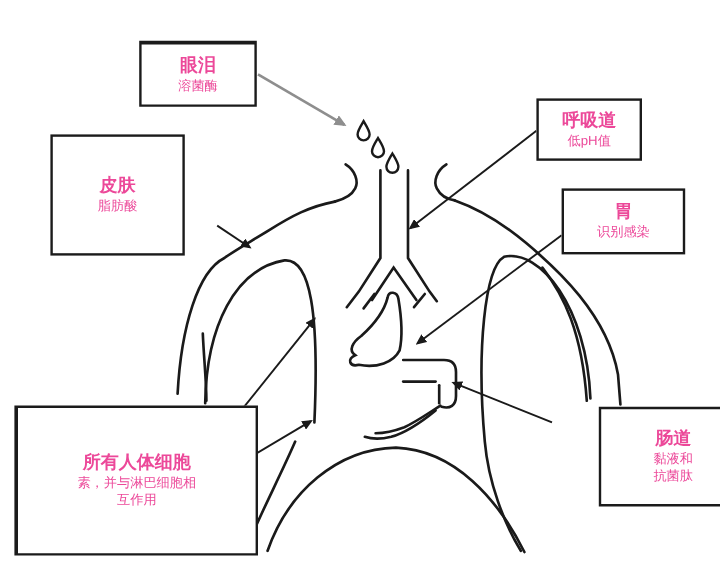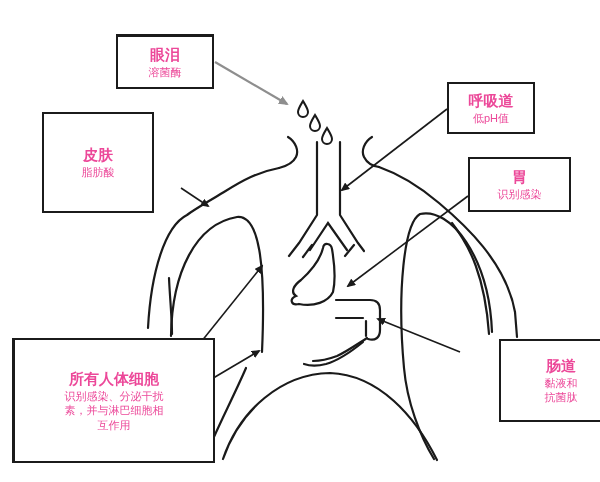--- a/index.html
+++ b/index.html
@@ -126,21 +126,20 @@
     <span class="line">低pH值</span>
   </div>
 
   <div class="label-box" id="box-stomach">
     <span class="title">胃</span>
     <span class="line">识别感染</span>
   </div>
 
   <div class="label-box" id="box-cells">
     <span class="title">所有人体细胞</span>
-    <span class="line">识别感染、分泌干扰</span>
     <span class="line">素，并与淋巴细胞相</span>
     <span class="line">互作用</span>
   </div>
 
   <div class="label-box" id="box-intestine">
     <span class="title">肠道</span>
     <span class="line">黏液和</span>
     <span class="line">抗菌肽</span>
   </div>
 

